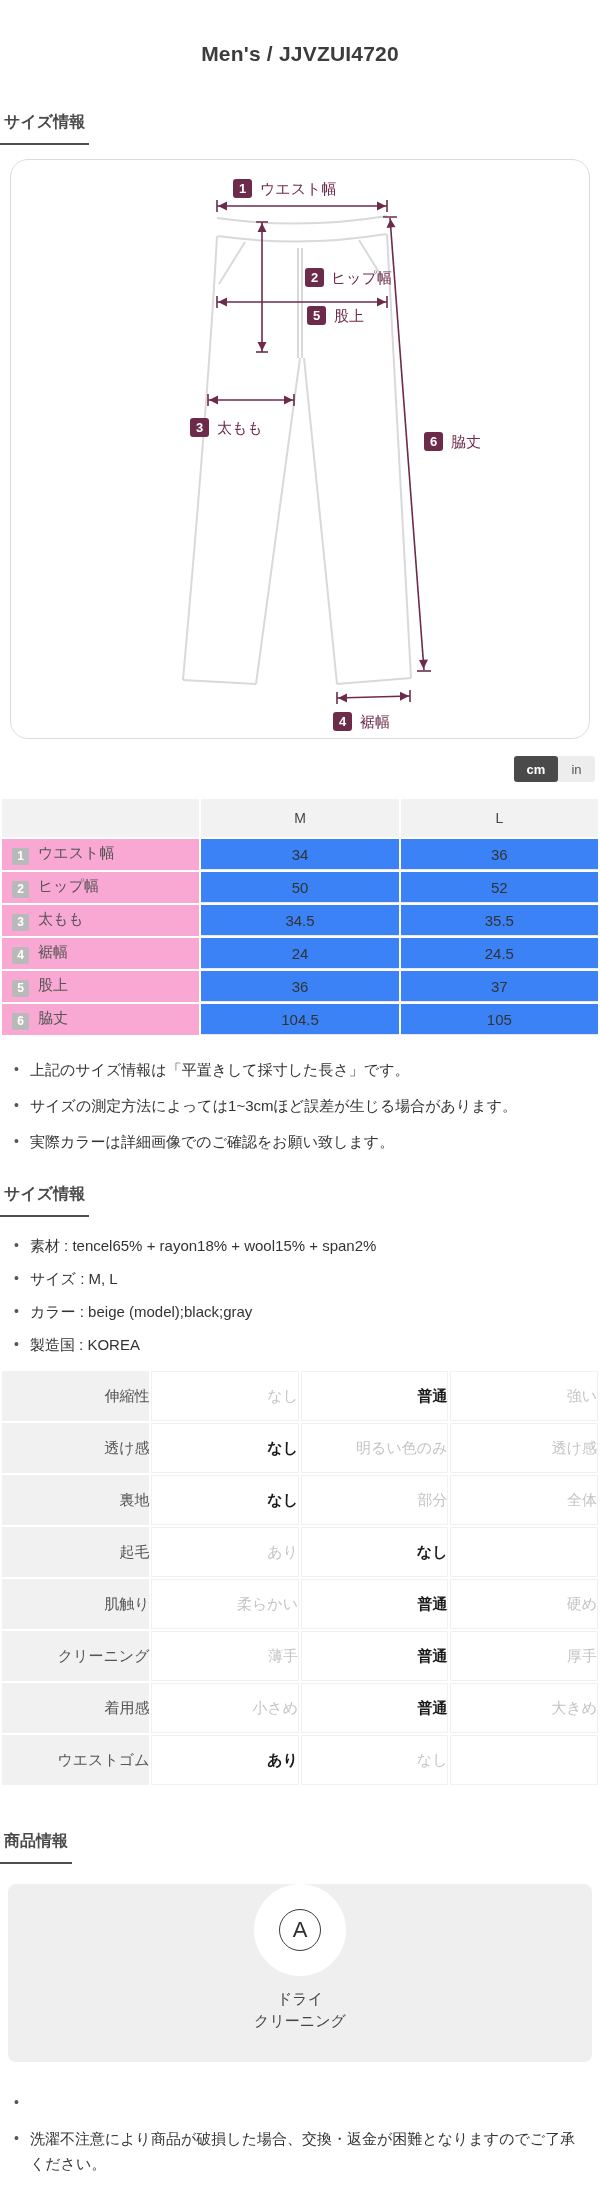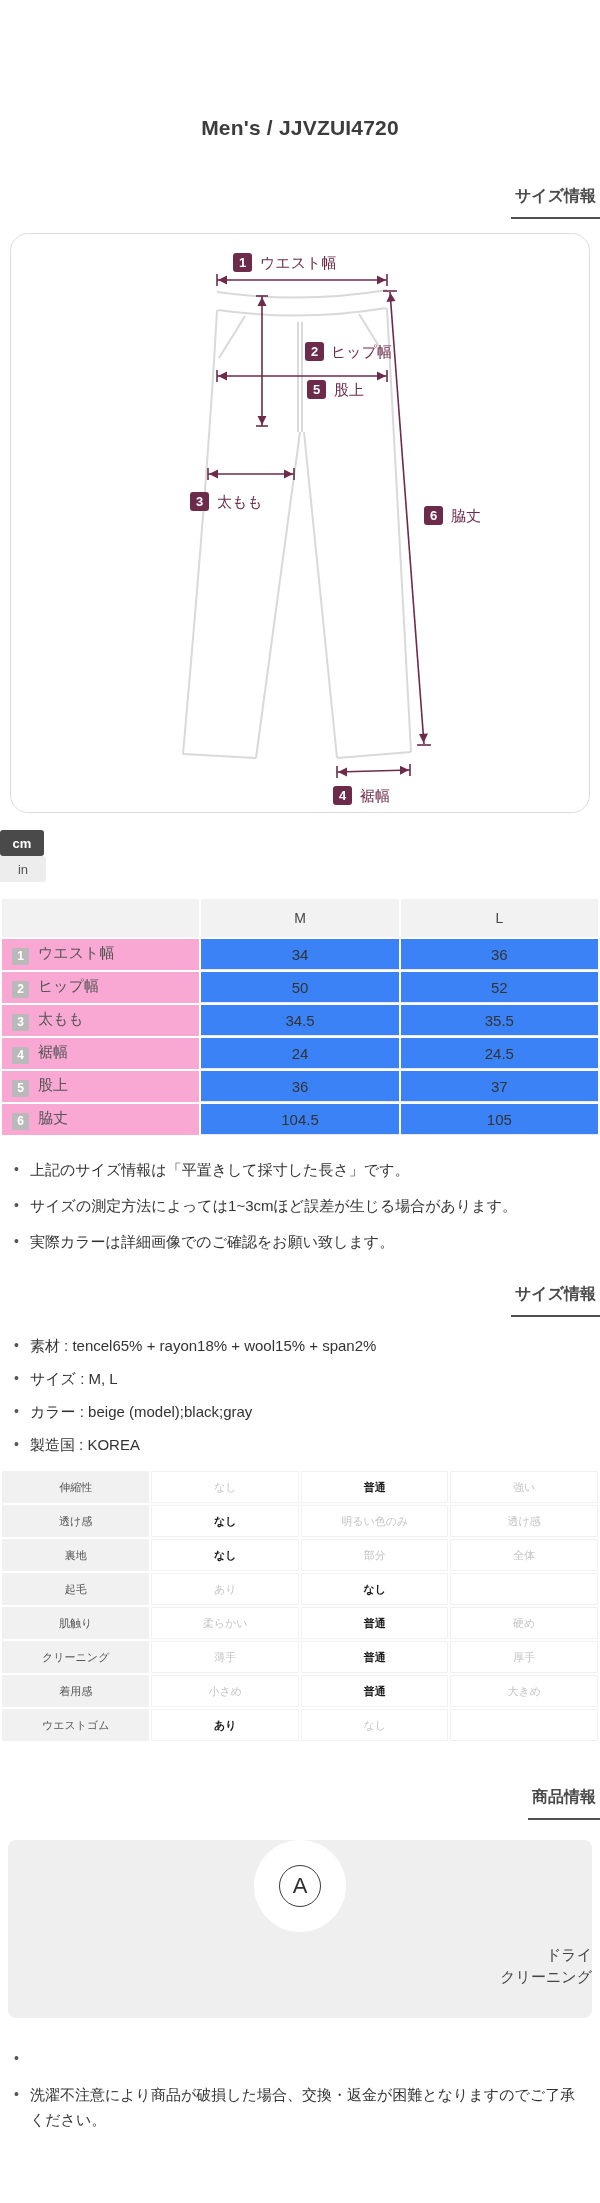--- a/index.html
+++ b/index.html
@@ -3,40 +3,40 @@
 <meta charset="utf-8">
 <style>
   * { margin:0; padding:0; box-sizing:border-box; }
   html,body { background:#fff; }
   body {
     width:600px; height:2203px; margin:0 auto; position:relative;
     font-family:"Liberation Sans","DejaVu Sans",sans-serif;
     color:#333; overflow:hidden;
   }
   .page-title {
-    padding-top:116px; text-align:center; font-size:21px; font-weight:600;
+    padding-top:42px; text-align:center; font-size:21px; font-weight:600;
     color:#3c3c3c; letter-spacing:0.2px;
   }
-  .sec-head { text-align:right;padding-left:8px; }
+  .sec-head { text-align:left; }
   .sec-head .hd {
     display:inline-block; font-size:16px; font-weight:bold; color:#4a4a4a;
     padding:0 4px 11px 4px; border-bottom:2px solid #4f4f4f; line-height:20px;
   }
   .sec1 { margin-top:46px; }
   .diagram-box {
     margin:14px 10px 0 10px; width:580px; height:580px;
     border:1px solid #dcdcdc; border-radius:18px; overflow:hidden;
   }
-  .unit-row { margin:17px 5px 0 0; display:flex; justify-content:flex-end;flex-direction:column; }
+  .unit-row { margin:17px 5px 0 0; display:flex; justify-content:flex-end; }
   .unit-btn {
     height:26px; font-size:13px; display:flex; align-items:center; justify-content:center;
     cursor:pointer; user-select:none;
   }
   .unit-cm { width:44px; background:#4a4a4a; color:#fff; border-radius:3px; font-weight:bold; }
-  .unit-in { width:46px; background:#ededed; color:#555; border-radius:0 3px 3px 0; }
+  .unit-in { width:37px; background:#ededed; color:#555; border-radius:0 3px 3px 0; }
   table.size { margin-top:15px; width:600px; border-collapse:separate; border-spacing:2px; }
   table.size th { height:38px; background:#f2f2f2; font-size:14px; font-weight:normal; color:#444; }
   table.size td.lab {
     width:198px; background:#f9a8d4; font-size:15px; color:#555;
     padding-left:10px; height:31px;
   }
   table.size td.val {
     width:198px; text-align:center; font-size:15px; color:#333; background:#3b82f6;
     border-bottom:1px solid #e9e9e9;
   }
@@ -45,39 +45,39 @@
     font-size:12px; font-weight:bold; text-align:center; line-height:17px;
     border-radius:2px; margin-right:9px; vertical-align:-2px;
   }
   .bullets { margin:22px 12px 0 14px; }
   .bullet { display:flex; font-size:15px; color:#333; line-height:21px; margin-bottom:15px; }
   .bullet .dot { color:#555; margin-right:11px; flex-shrink:0; font-size:14px; }
   .sec2 { margin-top:32px; }
   .bullets2 { margin:18px 12px 0 14px; }
   .bullets2 .bullet { margin-bottom:12px; }
   table.attrs { margin-top:14px; width:600px; border-collapse:separate; border-spacing:2px; }
-  table.attrs td { height:32px; text-align:center; font-size:11px; }
+  table.attrs td { height:50px; text-align:right; font-size:15px; }
   table.attrs td.alab { width:148px; background:#f1f1f1; color:#555; }
   table.attrs td.opt { width:148px; background:#fff; border:1px solid #f1f1f1; color:#c4c4c4; }
   table.attrs td.opt.on { color:#1a1a1a; font-weight:bold; }
   .sec3 { margin-top:44px; }
   .care-box {
     margin:13px 8px 0 8px; width:584px; height:178px; background:#efefef;
     border-radius:8px;
   }
   .care-circle {
     width:92px; height:92px; background:#fff; border-radius:50%;
     margin:20px auto 0 auto; display:flex; align-items:center; justify-content:center;
   }
   .care-a {
     width:42px; height:42px; border:1.5px solid #3c3c3c; border-radius:50%;
     display:flex; align-items:center; justify-content:center;
     font-size:22px; color:#2f2f2f;
   }
-  .care-label { margin-top:12px; text-align:right; font-size:15px; color:#444; line-height:22px; }
+  .care-label { margin-top:12px; text-align:center; font-size:15px; color:#444; line-height:22px; }
   .bullets3 { margin:28px 14px 0 14px; }
   .bullets3 .bullet { line-height:25px; margin-bottom:11px; }
   svg text.mlabel { font-size:15px; fill:#6d2b4b; }
   svg text.mnum { font-size:13px; font-weight:bold; fill:#ffffff; text-anchor:middle; }
 </style>
 </head>
 <body>
 
 <div class="page-title">Men's / JJVZUI4720</div>
 

